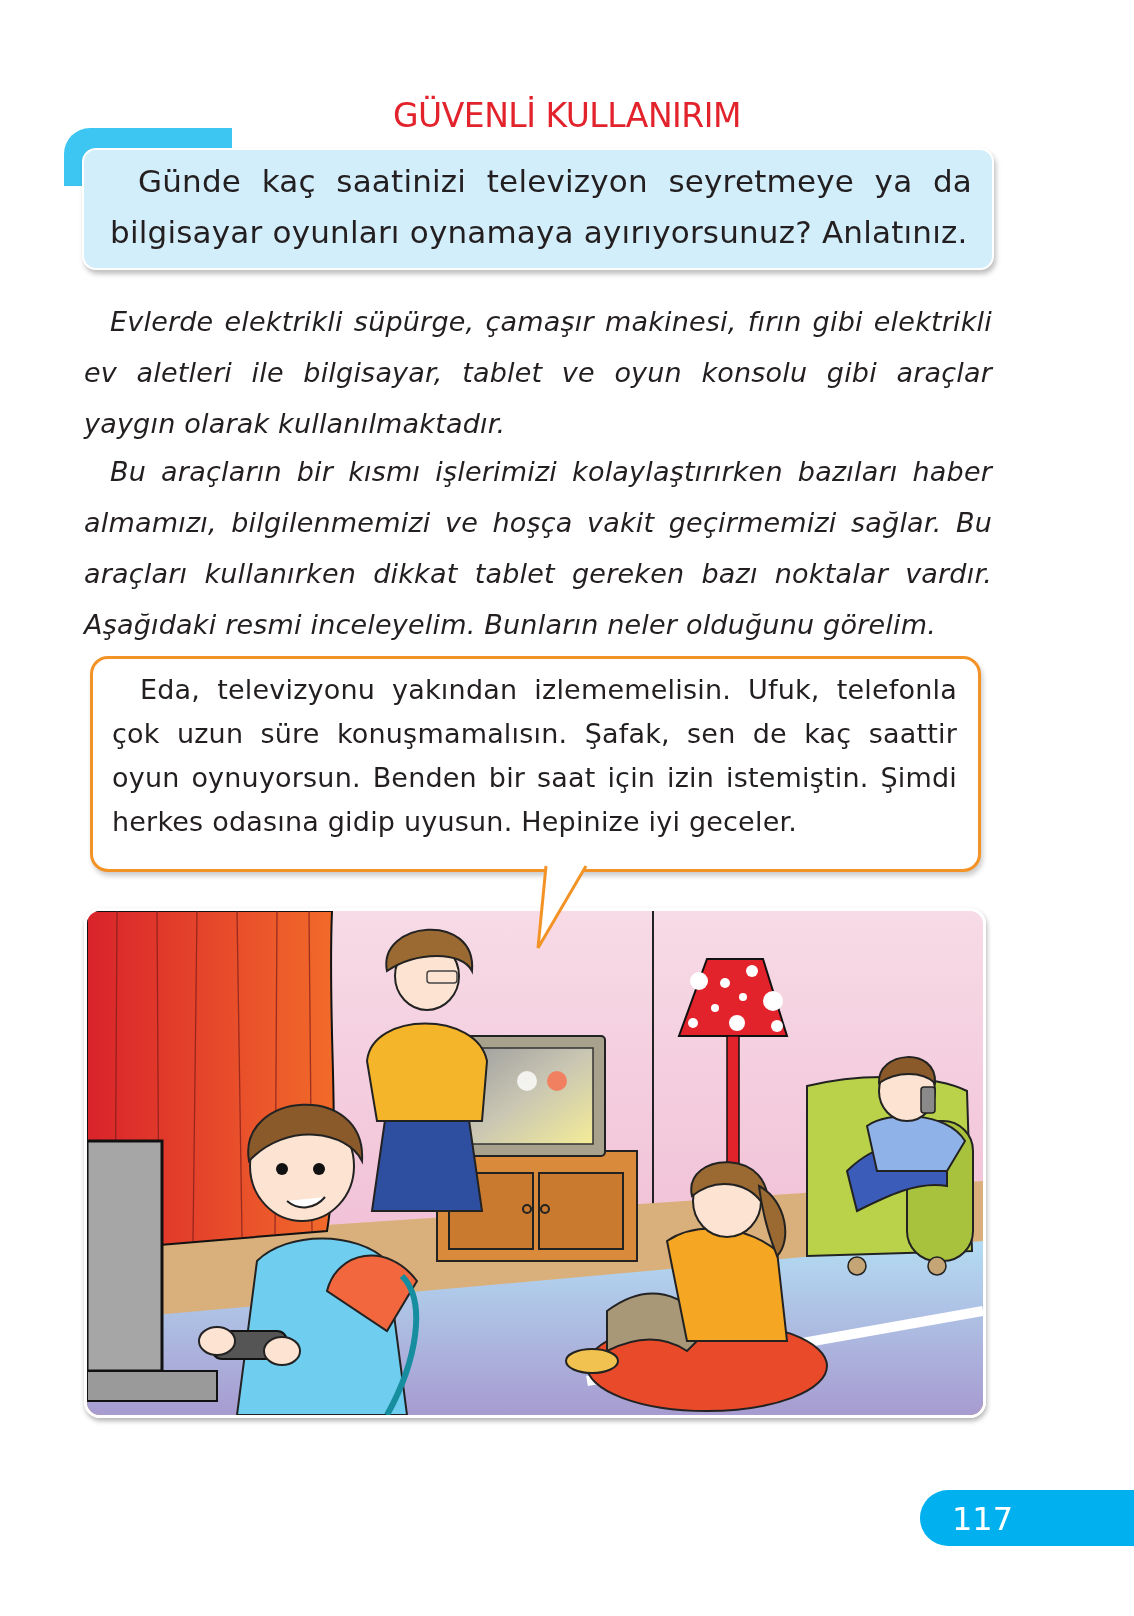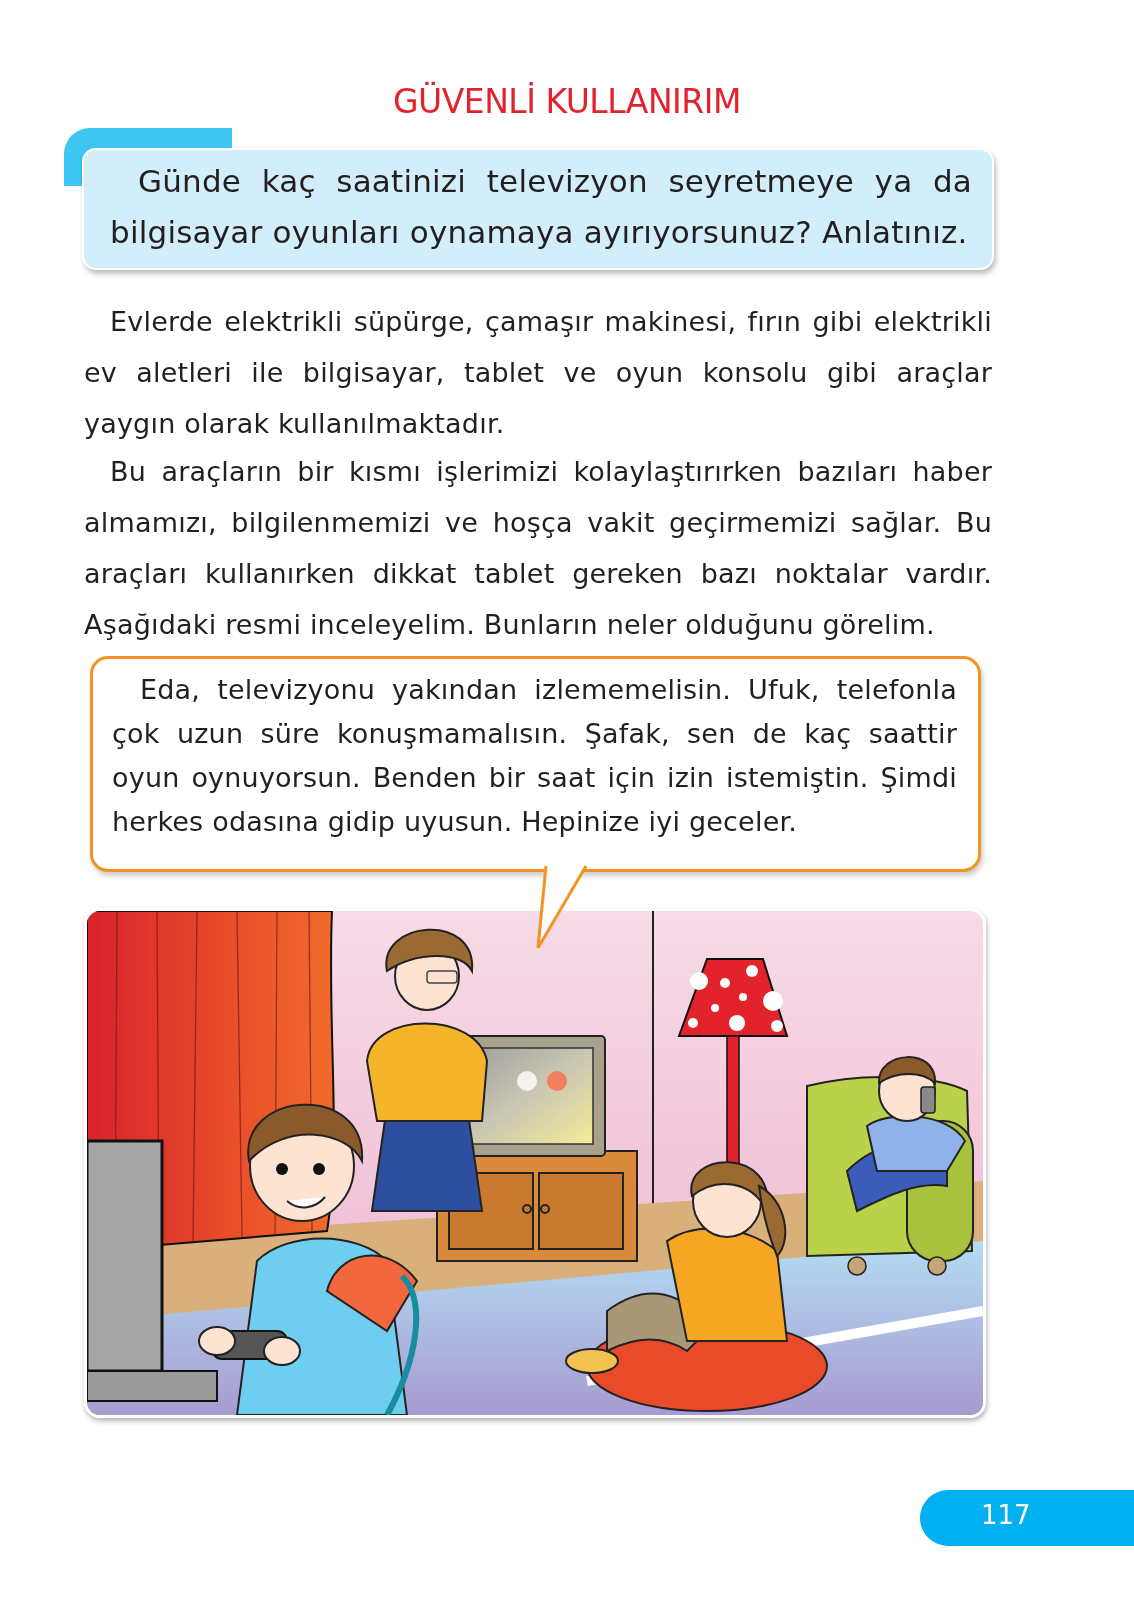--- a/index.html
+++ b/index.html
@@ -1,41 +1,41 @@
 <!DOCTYPE html>
 <html><head>
   <meta charset="utf-8">
   <style>
     html, body { margin: 0; padding: 0; }
     body {
       width: 1134px; height: 1616px; background: #ffffff; position: relative;
       overflow: hidden; font-family: "DejaVu Sans", sans-serif; color: #231f20;
     }
     .title {
-      position: absolute; left: 0; width: 1134px; top: 82px; text-align: center;
+      position: absolute; left: 0; width: 1134px; top: 96px; text-align: center;
       font-family: "DejaVu Sans", sans-serif; font-size: 33px; color: #e3232c;
       letter-spacing: -0.5px; font-weight: normal;
     }
     .q-tab {
       position: absolute; left: 64px; top: 128px; width: 168px; height: 58px;
       background: #3ec6f2; border-top-left-radius: 26px;
     }
     .q-box {
       position: absolute; left: 82px; top: 148px; width: 908px; height: 118px;
       background: #d3eefb; border-radius: 14px; border: 2px solid #ffffff;
       box-shadow: 2px 4px 5px rgba(0,0,0,0.25);
     }
     .q-text {
       position: absolute; left: 110px; top: 156px; width: 862px;
       font-size: 31px; line-height: 51px; text-align: justify; text-align-last: left;
       text-indent: 28px; letter-spacing: 0.2px;
     }
     .para {
       position: absolute; left: 84px; width: 908px; font-size: 27px;
-      line-height: 51px; text-align: justify; text-indent: 26px; letter-spacing: 0.2px;
+      line-height: 51px; text-align: justify; text-indent: 26px; letter-spacing: 0.2px; font-style: italic;
     }
     .p1 { top: 296px; }
     .p2 { top: 446px; }
     .bubble {
       position: absolute; left: 90px; top: 656px; width: 885px; height: 210px;
       border: 3px solid #f39325; border-radius: 18px; background: #ffffff;
       box-shadow: 2px 4px 5px rgba(0,0,0,0.2);
     }
     .bubble-text {
       position: absolute; left: 112px; top: 668px; width: 845px; font-size: 27px;
@@ -46,23 +46,22 @@
       position: absolute; left: 84px; top: 908px; width: 896px; height: 504px;
       border-radius: 16px; overflow: hidden; box-shadow: 1px 3px 5px rgba(0,0,0,0.3);
       border: 3px solid #ffffff;
     }
     .illus svg { display: block; }
     .page-num {
       position: absolute; left: 920px; top: 1490px; width: 214px; height: 56px;
       background: #00b0ef; border-top-left-radius: 28px; border-bottom-left-radius: 28px;
     }
     .page-num span {
-      position: absolute; left: 32px; top: 10px; color: #ffffff; font-size: 26px;
+      position: absolute; left: 32px; top: 10px; color: #ffffff; font-size: 32px;
       font-family: "DejaVu Sans", sans-serif;
-      margin-left: 29px;
     }
   </style>
 </head>
 <body>
 
 <div class="title">GÜVENLİ KULLANIRIM</div>
 
 <div class="q-tab"></div>
 <div class="q-box"></div>
 <div class="q-text">Günde kaç saatinizi televizyon seyretmeye ya da bilgisayar oyunları oynamaya ayırıyorsunuz? Anlatınız.</div>

